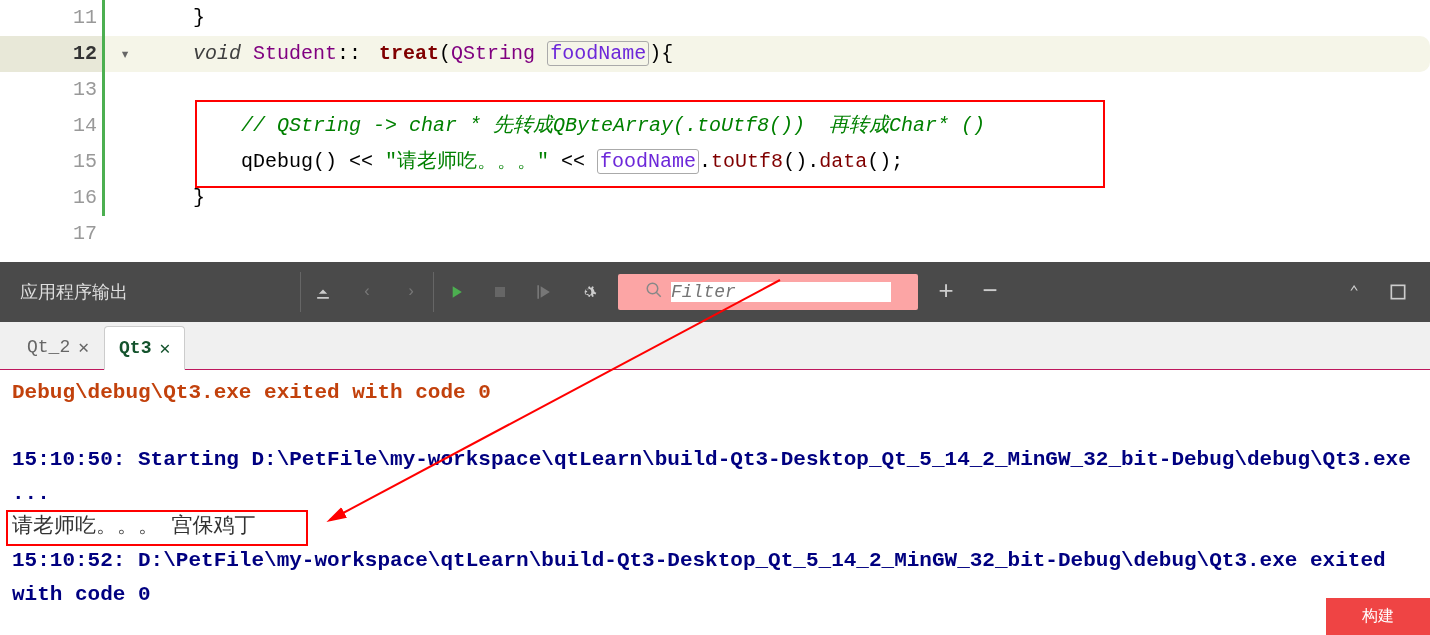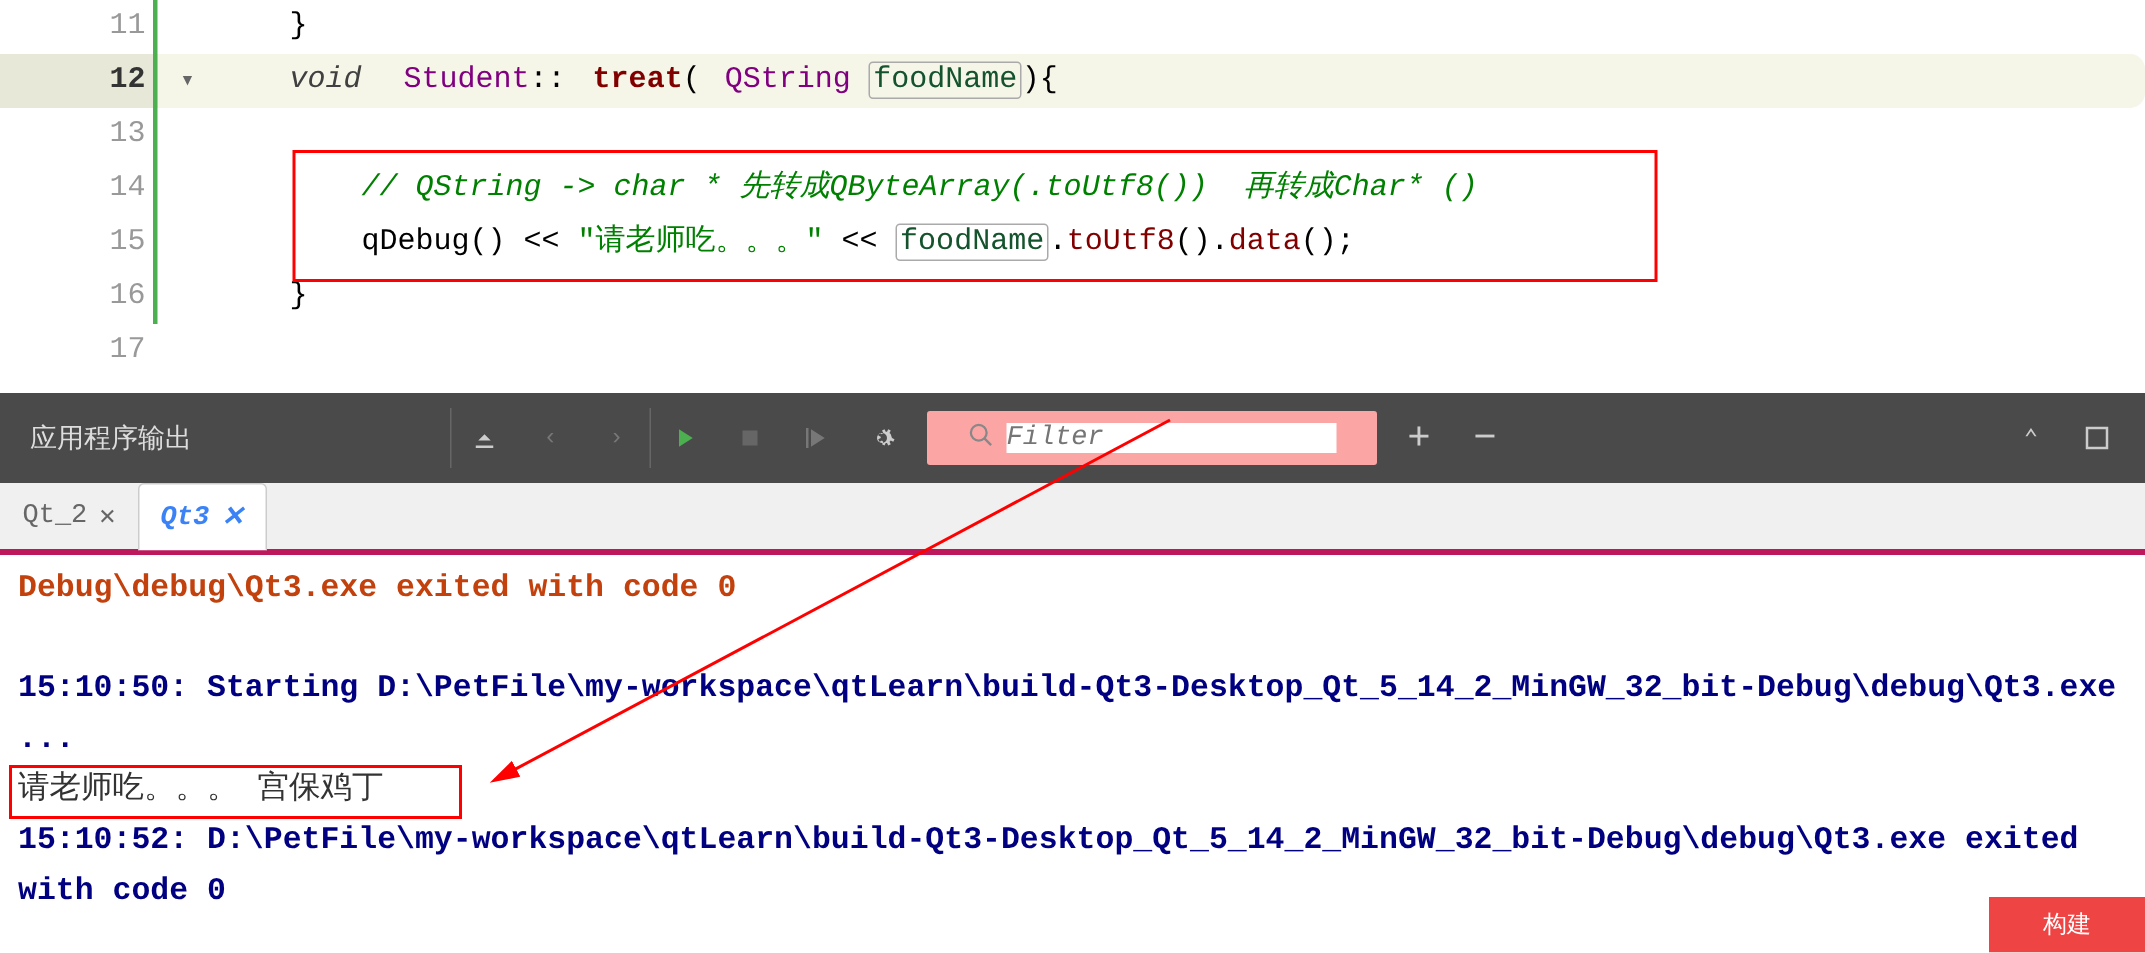--- a/index.html
+++ b/index.html
@@ -10,45 +10,45 @@
 .code-line { display: flex; height: 36px; line-height: 36px; font-size: 20px; }
 .gutter { width: 105px; background: #fff; text-align: right; padding-right: 8px; color: #999; font-size: 20px; position: relative; }
 .green-bar { position: absolute; right: 0; top: 0; width: 3px; height: 100%; background: #4CAF50; }
 .fold-col { width: 40px; text-align: center; color: #888; }
 .fold-marker { color: #666; font-size: 16px; cursor: pointer; }
 .code-content { flex: 1; white-space: pre; }
 .current-line .gutter { background: #e8e8d8; color: #333; font-weight: bold; }
 .current-line { background: #f5f5e8; border-radius: 10px; }
 
 .kw { color: #404040; font-style: italic; }
-.cls { color: #800080; margin-left: 16px; }
+.cls { color: #800080; }
 .fn { color: #800000; font-weight: bold; margin-left: 18px; }
 .comment { color: #008000; font-style: italic; }
 .str { color: #008000; }
-.param { color: #14532d; }
+.param { color: #6d28d9; }
 .boxed { border: 1px solid #aaa; border-radius: 3px; padding: 0 2px; }
 .method { color: #800000; }
 
 .red-box { position: absolute; border: 2px solid red; pointer-events: none; }
 
 
 .output-toolbar { background: #4a4a4a; height: 60px; display: flex; align-items: center; position: relative; }
 .panel-title { color: #ddd; font-size: 18px; padding: 0 20px; width: 300px; font-family: 'Microsoft YaHei', sans-serif; }
 .tb-divider { width: 1px; height: 40px; background: #666; }
 .tb-btn { width: 40px; height: 40px; display: flex; align-items: center; justify-content: center; color: #ccc; cursor: pointer; margin: 0 2px; }
 .tb-btn svg { width: 20px; height: 20px; }
 .filter-box { background: #fca5a5; height: 36px; display: flex; align-items: center; padding: 0 27px; border-radius: 2px; margin-left: 8px; width: 300px; }
 .filter-box input { border: none; outline: none; font-size: 18px; color: #999; width: 100%; font-family: inherit; font-style: italic; }
 .search-ico { color: #888; margin-right: 8px; }
 .tb-right { margin-left: auto; display: flex; padding-right: 10px; }
 
 
-.output-tabs { background: #f0f0f0; height: 48px; display: flex; align-items: flex-end; border-bottom: 4px solid #be185d; }
+.output-tabs { background: #f0f0f0; height: 48px; display: flex; align-items: flex-end; padding-left: 12px; border-bottom: 1px solid #be185d; }
 .tab { padding: 10px 14px; font-size: 18px; color: #666; display: flex; align-items: center; gap: 8px; border: 1px solid transparent; cursor: pointer; }
-.tab.active { background: #fff; border: 1px solid #ccc; border-bottom: 1px solid #fff; border-radius: 4px 4px 0 0; margin-bottom: -1px; color: #3b82f6; font-weight: bold; font-style: italic; }
+.tab.active { background: #fff; border: 1px solid #ccc; border-bottom: 1px solid #fff; border-radius: 4px 4px 0 0; margin-bottom: -1px; color: #14532d; font-weight: bold; }
 .tab-close { font-weight: bold; font-size: 18px; }
 
 
 .console { background: #fff; padding: 6px 12px; font-size: 21px; font-weight: bold; line-height: 1.6; position: relative; }
 .con-line { white-space: pre-wrap; }
 .info { color: #000080; }
 .plain { color: #333; font-weight: normal; }
 .gray { color: #c2410c; }
 
 .build-btn { position: absolute; bottom: 0; right: 0; background: #ef4444; color: #fff; padding: 8px 36px; font-size: 16px; font-family: 'Microsoft YaHei', sans-serif; cursor: pointer; }

